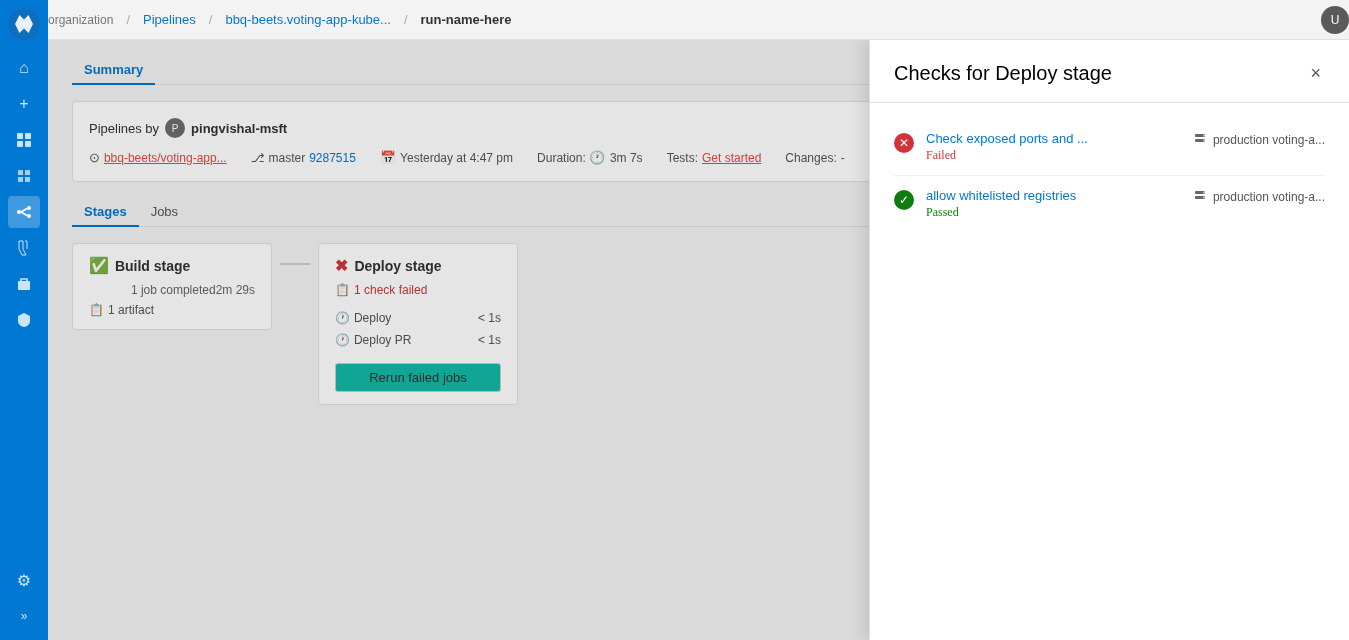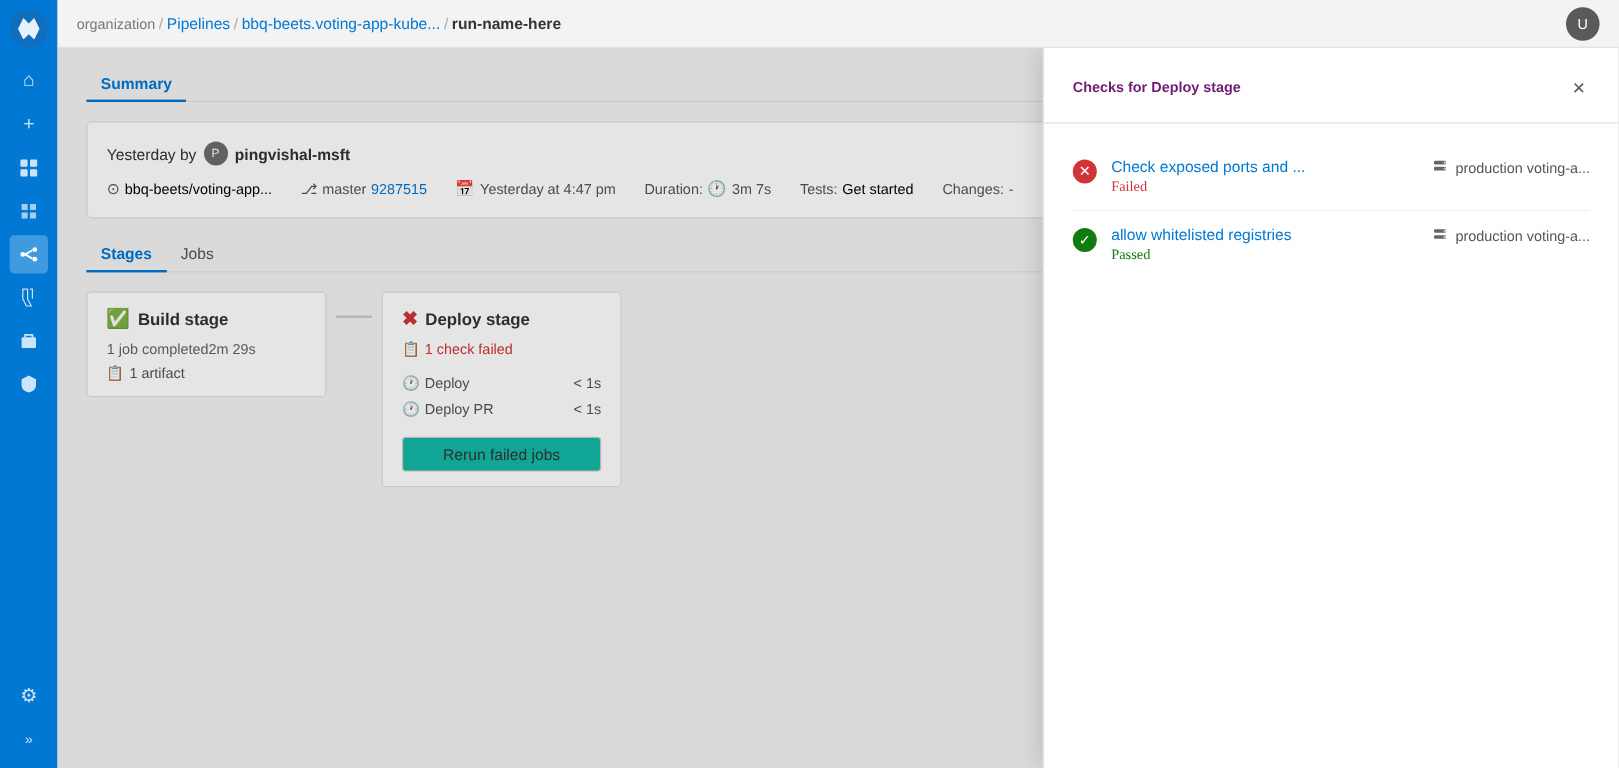--- a/index.html
+++ b/index.html
@@ -77,22 +77,22 @@
       overflow: hidden;
     }
 
     
     .topbar {
       height: 40px;
       background: #f3f3f3;
       border-bottom: 1px solid #e0e0e0;
       display: flex;
       align-items: center;
-      padding: 0 16px;
-      gap: 1px;
+      padding: 0 0;
+      gap: 11px;
       font-size: 13px;
       color: #444;
     }
     .topbar-org {
       color: #777;
       font-size: 12px;
     }
     .topbar-sep { color: #aaa; margin: 0 2px; }
     .topbar-link { color: #0078d4; cursor: pointer; }
     .topbar-current { color: #333; font-weight: bold; }
@@ -187,21 +187,21 @@
       gap: 24px;
       font-size: 12px;
       color: #555;
     }
     .meta-item {
       display: flex;
       align-items: center;
       gap: 4px;
     }
     .meta-item .icon { color: #555; font-size: 13px; }
-    .meta-item .link { color: #000000; cursor: pointer; }
+    .meta-item .link { color: #ef4444; cursor: pointer; text-decoration: underline; }
     .branch-tag {
       display: flex;
       align-items: center;
       gap: 4px;
       color: #555;
     }
     .commit-hash { color: #0078d4; }
 
     
     .stages-tabs {
@@ -246,21 +246,21 @@
       margin-bottom: 8px;
       font-size: 14px;
       font-weight: 600;
       color: #333;
     }
     .stage-success-icon { color: #107c10; font-size: 16px; }
     .stage-fail-icon { color: #d13438; font-size: 16px; }
 
     .stage-meta {
       display: flex;
-      justify-content: flex-start;
+      justify-content: flex-end;
       font-size: 12px;
       color: #666;
       margin-bottom: 6px;
     }
     .stage-artifact {
       display: flex;
       align-items: center;
       gap: 4px;
       font-size: 12px;
       color: #555;
@@ -341,23 +341,23 @@
       flex-direction: column;
     }
     .overlay-header {
       display: flex;
       align-items: center;
       justify-content: space-between;
       padding: 20px 24px 16px;
       border-bottom: 1px solid #e0e0e0;
     }
     .overlay-title {
-      font-size: 12px;
-      font-weight: 700;
-      color: #701a75;
+      font-size: 20px;
+      font-weight: 400;
+      color: #000000;
     }
     .overlay-close {
       background: none;
       border: none;
       font-size: 18px;
       cursor: pointer;
       color: #555;
       padding: 4px;
       line-height: 1;
     }
@@ -512,21 +512,21 @@
 
   <div class="content content-dimmed" style="position:relative;">
 
 
     <div class="summary-tab-bar">
       <div class="summary-tab active">Summary</div>
     </div>
 
     <div class="summary-card">
       <div class="triggered-by">
-        <span>Yesterday by</span>
+        <span>Pipelines by</span>
         <div class="trigger-avatar">P</div>
         <span style="font-weight:600;">pingvishal-msft</span>
       </div>
       <div class="meta-row">
         <div class="meta-item">
           <span class="icon">⊙</span>
           <span class="link">bbq-beets/voting-app...</span>
         </div>
         <div class="branch-tag">
           <span>⎇</span>

